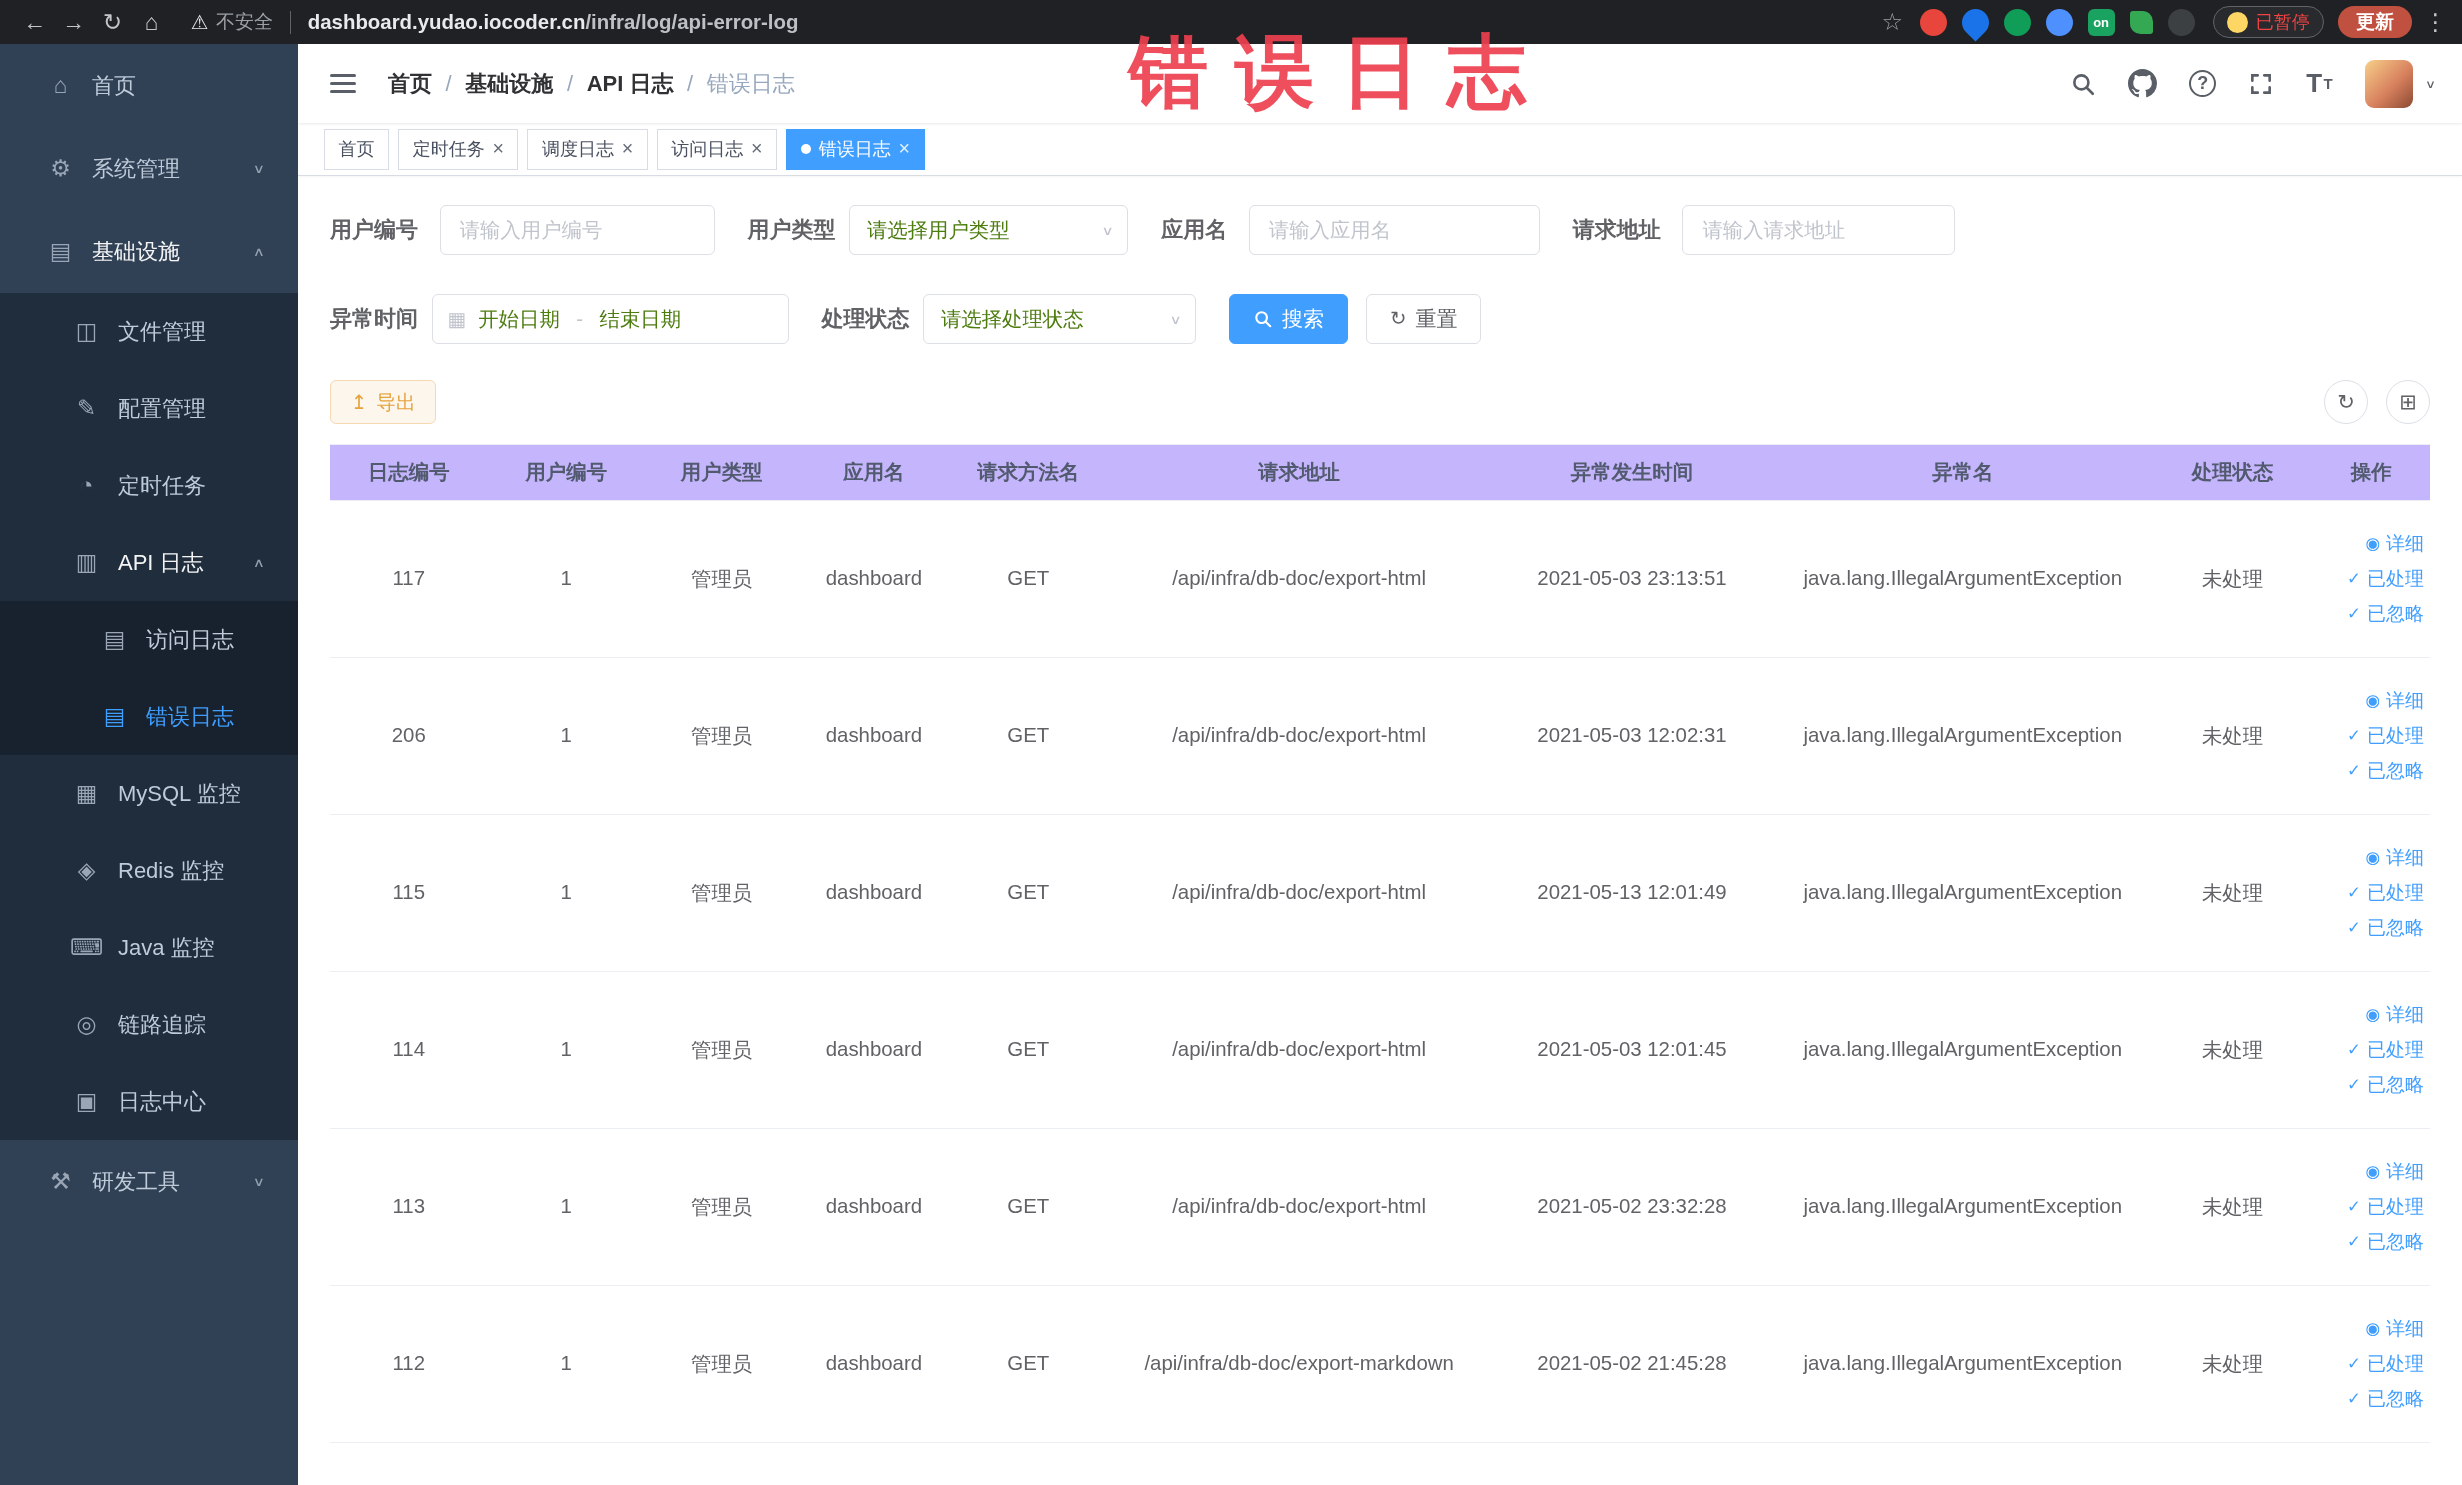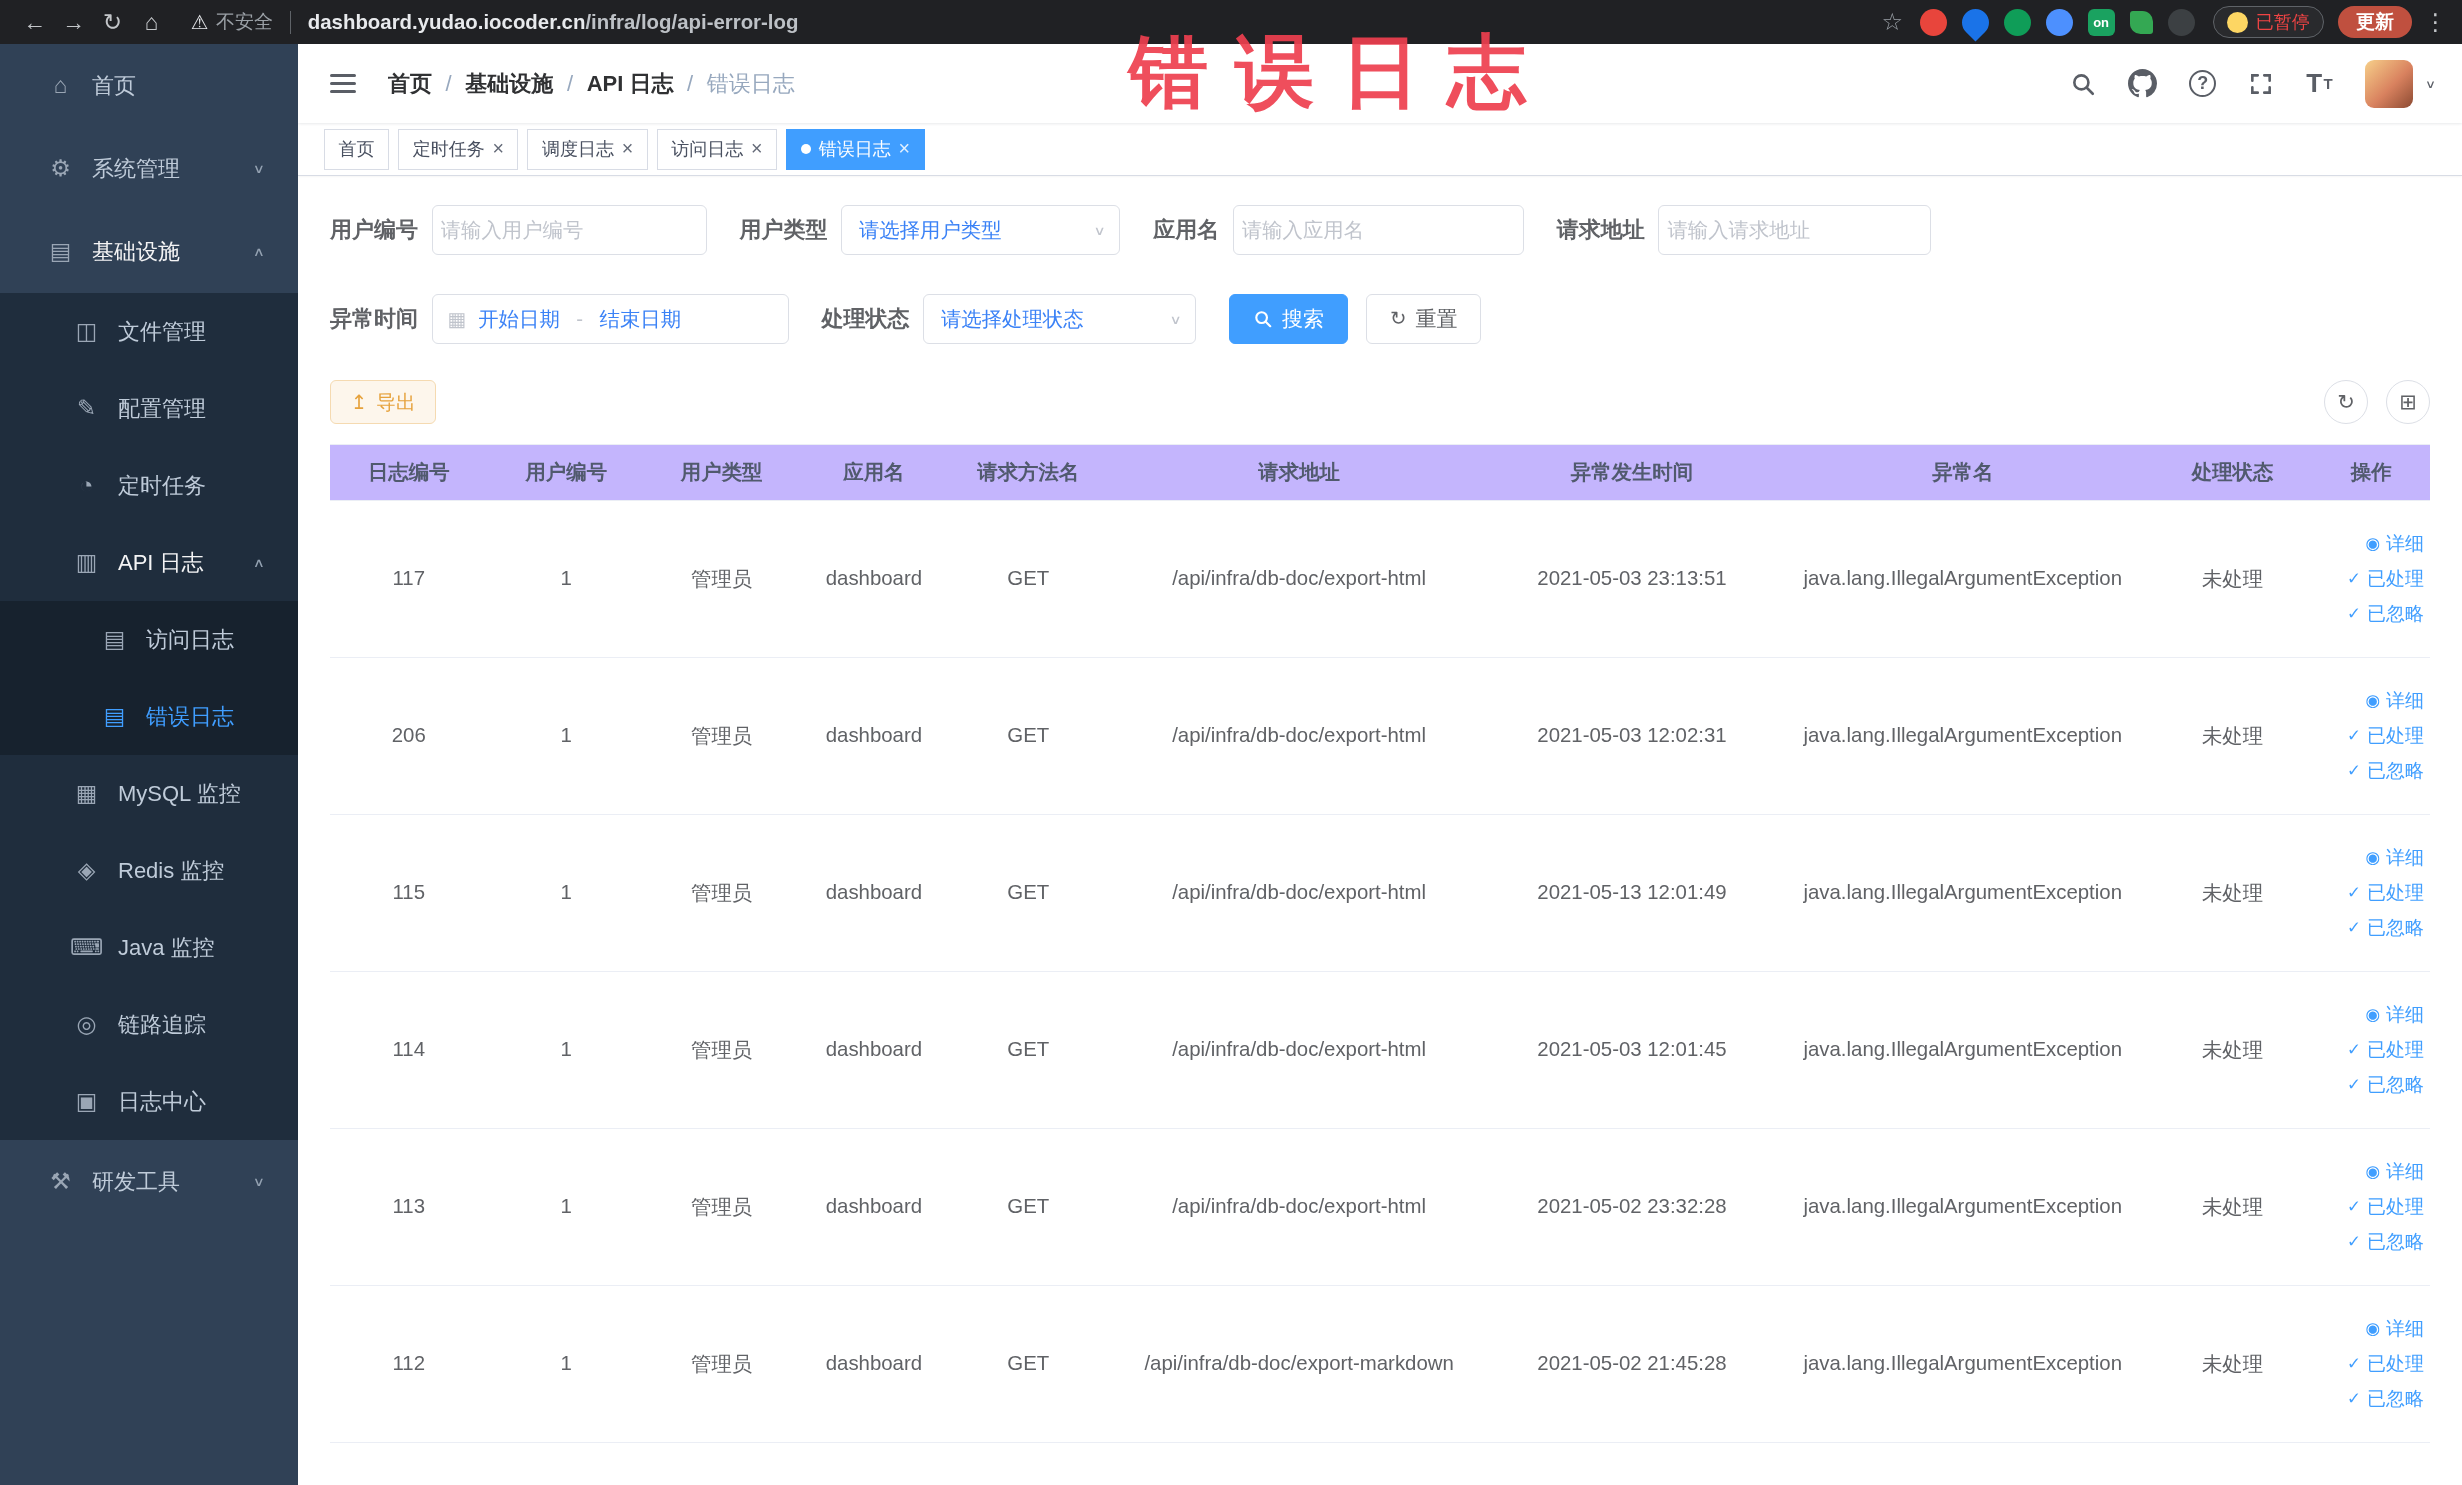--- a/index.html
+++ b/index.html
@@ -82,24 +82,24 @@
   .tag-dot { width:10.6px; height:10.6px; border-radius:50%; background:#fff; }
   .tag-close { font-size:19.7px; line-height:1; opacity:.85; }
 
   .app-main { padding:29px 32px 0 32px; }
   .filter-row { display:flex; align-items:center; }
   .filter-row + .filter-row { margin-top:39px; }
   .filter-item { display:flex; align-items:center; margin-right:33px; }
   .filter-item label { font-size:22px; font-weight:700; color:#606266; margin-right:13.6px; white-space:nowrap; }
   .inp, .select, .date-range { height:50px; border:0.8px solid #dcdfe6; border-radius:6px;
     background:#fff; font-size:20.4px; color:#606266; }
-  .inp { padding:0 8px; outline:none; }
+  .inp { padding:0 19px; outline:none;margin-left:8px; }
   .inp::placeholder { color:#c0c4cc; }
   .select { position:relative; display:flex; align-items:center; padding:0 39px 0 16.7px; cursor:pointer; }
-  .select .ph, .date-range .ph { color:#3b82f6; }
+  .select .ph, .date-range .ph { color:#4d7c0f; }
   .select .caret { position:absolute; right:13.6px; color:#c0c4cc; font-size:16.7px; transform:scaleY(.75); }
   .date-range { display:flex; align-items:center; gap:12px; padding:0 15px; cursor:pointer; }
   .date-range .cal { color:#c0c4cc; font-size:19.7px; }
   .date-range .sep { color:#c0c4cc; flex:0 0 auto; margin:0 4.5px; }
   .w363{width:275px} .w369{width:279px} .w384{width:291px} .w382{width:273px} .w471{width:357px}
   .btn { height:50px; border-radius:6px; font-size:21px; padding:0 23px; display:inline-flex;
     align-items:center; gap:9px; cursor:pointer; border:0.8px solid #dcdfe6; background:#fff; color:#606266; }
   .btn.primary { background:#409EFF; border-color:#409EFF; color:#fff; }
   .btn + .btn { margin-left:18px; }
   .btn .bic { font-size:19.7px; line-height:1; }

